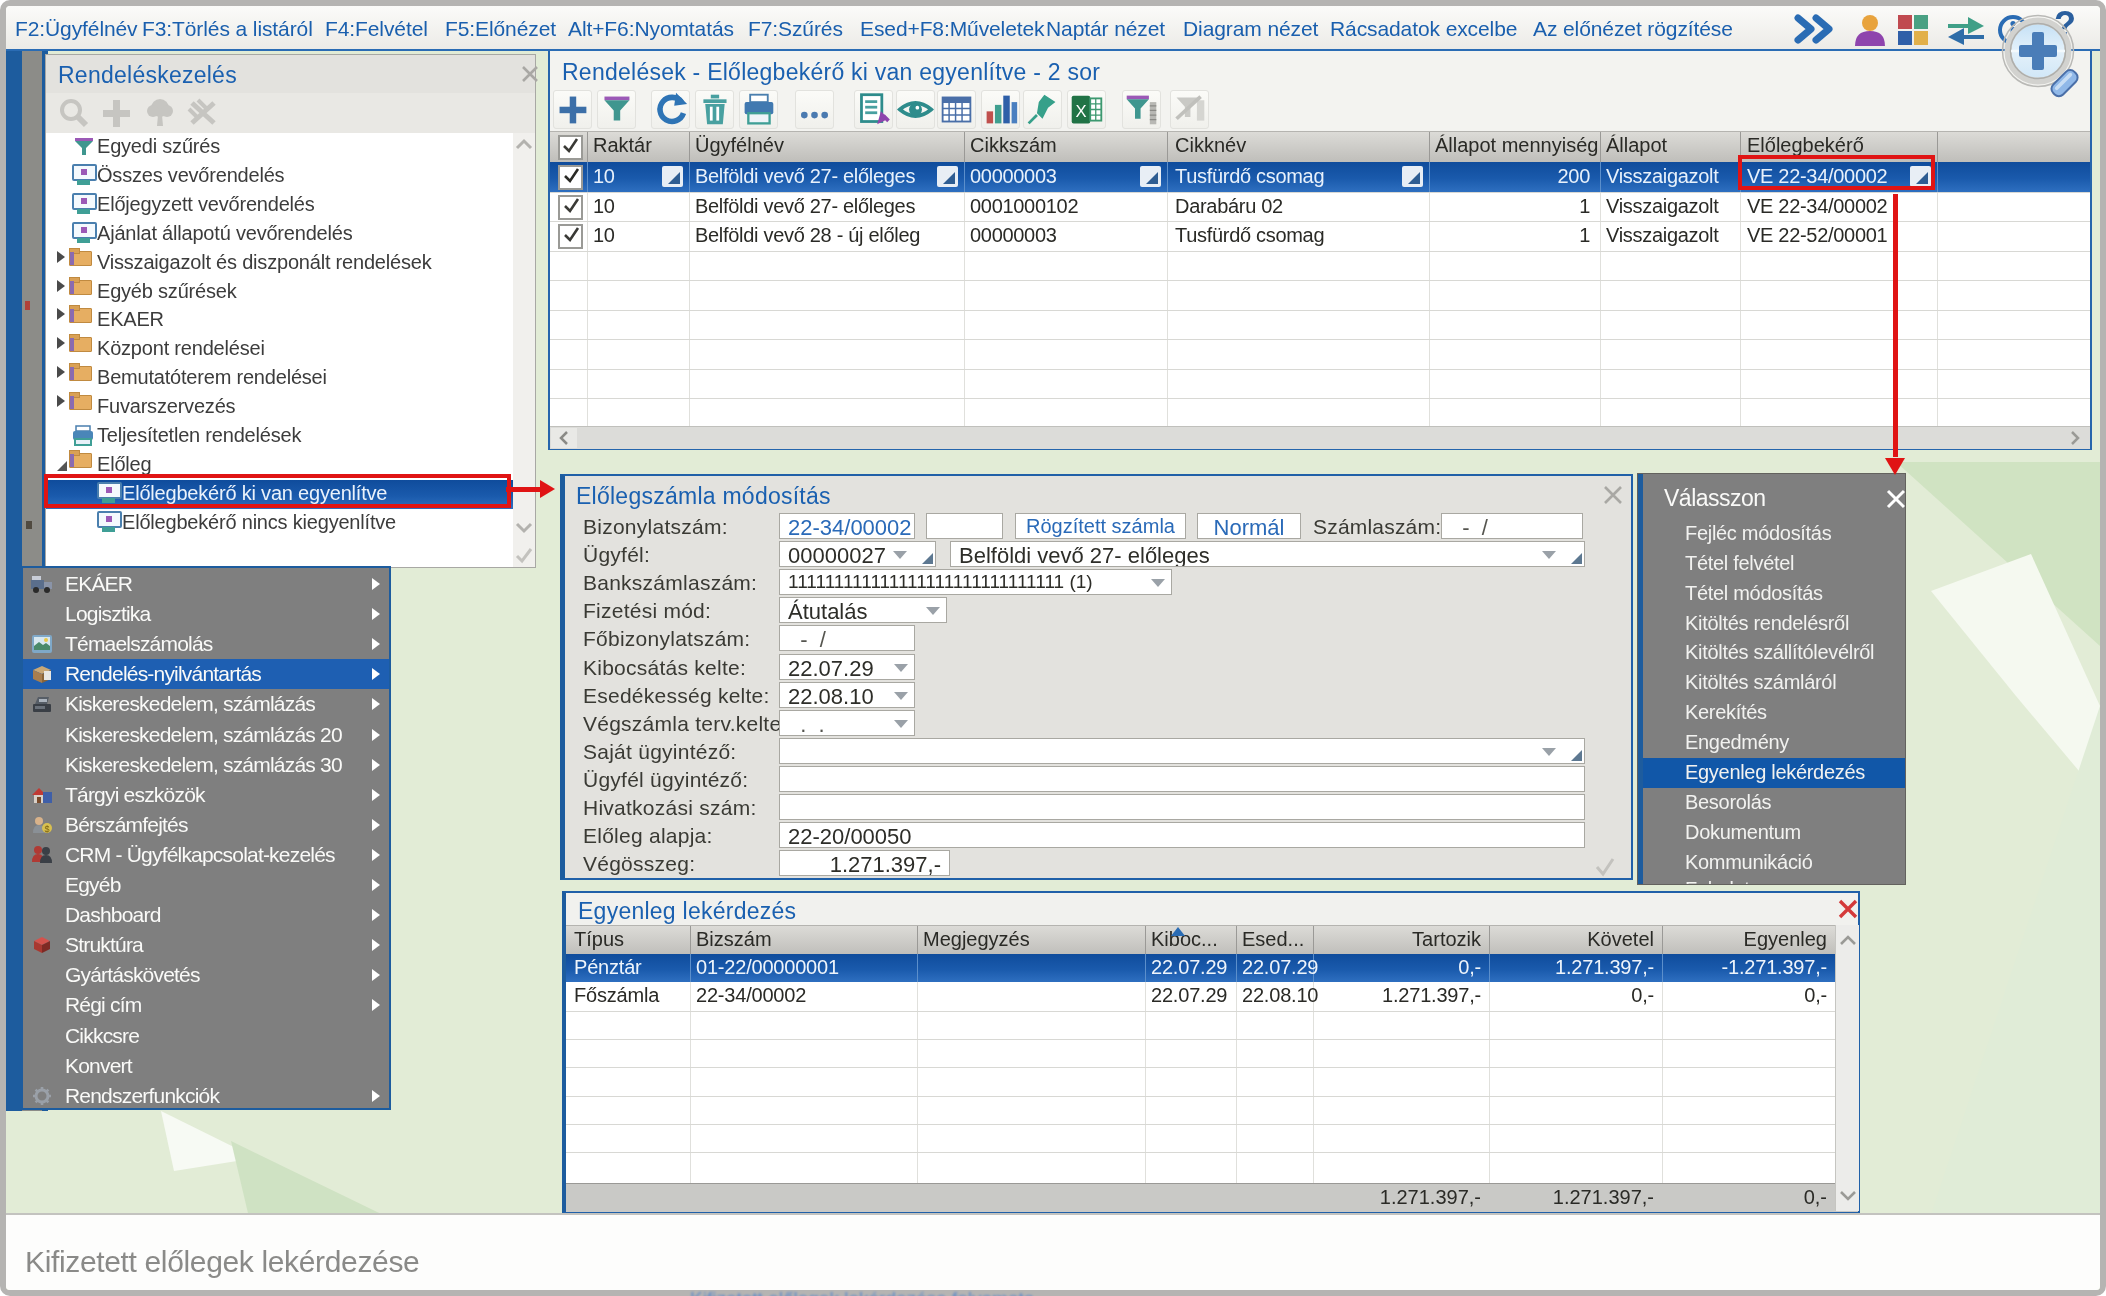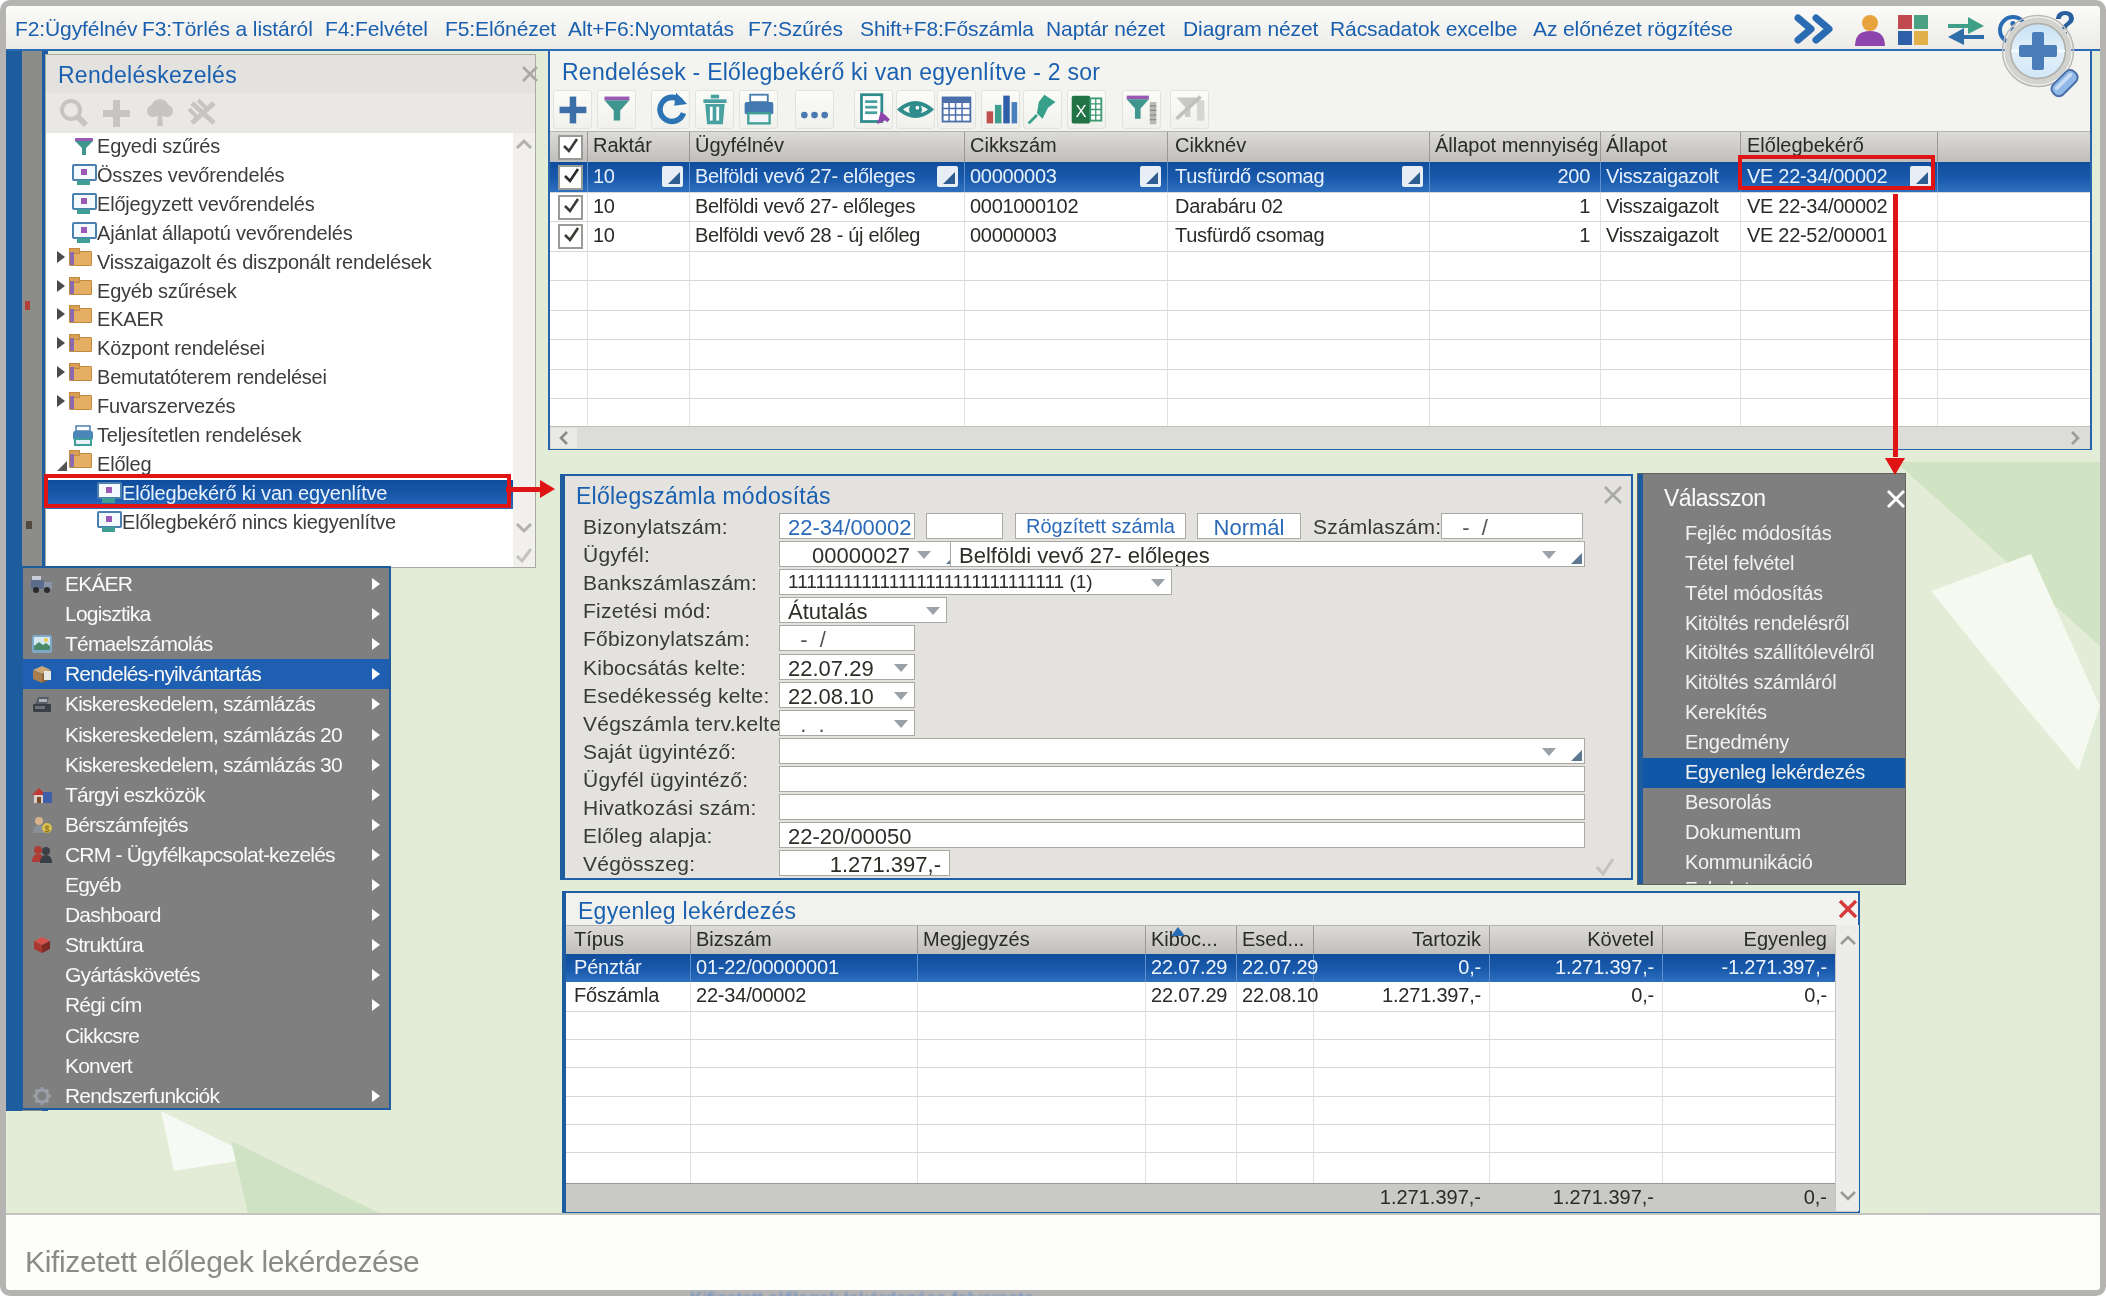--- a/index.html
+++ b/index.html
@@ -65,21 +65,21 @@
  <polygon points="400,1220 640,1284 230,1284 245,1220" fill="#e0ecd6"></polygon>
  <rect x="0" y="1284" width="2094" height="0" fill="#fff"></rect>
 </svg>
 <div id="menubar">
  <span class="mitem" style="left:9px;">F2:Ügyfélnév</span>
  <span class="mitem" style="left:136px;">F3:Törlés a listáról</span>
  <span class="mitem" style="left:319px;">F4:Felvétel</span>
  <span class="mitem" style="left:439px;">F5:Előnézet</span>
  <span class="mitem" style="left:562px;">Alt+F6:Nyomtatás</span>
  <span class="mitem" style="left:742px;">F7:Szűrés</span>
- <span class="mitem" style="left:854px;">Shift+F8:Főszámla</span>
+ <span class="mitem" style="left:854px;">Esed+F8:Műveletek</span>
  <span class="mitem" style="left:1040px;">Naptár nézet</span>
  <span class="mitem" style="left:1177px;">Diagram nézet</span>
  <span class="mitem" style="left:1324px;">Rácsadatok excelbe</span>
  <span class="mitem" style="left:1527px;">Az előnézet rögzítése</span>
  <svg class="ab" style="left:1786px;top:8px;" width="46" height="30" viewBox="0 0 46 30">
    <path d="M6 4 L19 15 L6 26" fill="none" stroke="#2a6cb4" stroke-width="7" stroke-linecap="round" stroke-linejoin="round"></path>
    <path d="M24 4 L37 15 L24 26" fill="none" stroke="#2a6cb4" stroke-width="7" stroke-linecap="round" stroke-linejoin="round"></path>
  </svg>
  <svg class="ab" style="left:1846px;top:8px;" width="36" height="32" viewBox="0 0 36 32">
    <circle cx="18" cy="9" r="8" fill="#e8a33d"></circle>
@@ -432,21 +432,21 @@
  <div class="fld" style="left:450px;top:37px;width:169px;height:24px;text-align:center;">
           <span class="v blue" style="font-size:20px;">Rögzített számla</span>
         </div>
  <div class="fld" style="left:632px;top:37px;width:102px;height:24px;text-align:center;">
           <span class="v blue">Normál</span>
         </div>
  <div class="dlab" style="left:748px;top:39px;letter-spacing:0.2px;">Számlaszám:</div>
  <div class="fld" style="left:876px;top:37px;width:140px;height:24px;">
           <span class="v" style="color:#55554f;">&nbsp;&nbsp;-&nbsp;&nbsp;/</span>
         </div>
- <div class="fld" style="left:214px;top:65.1px;width:155px;height:24px;padding-left:24px;">
+ <div class="fld" style="left:214px;top:65.1px;width:155px;height:24px;">
           <span class="v">00000027</span>
           <span class="ddown" style="right:28px;"></span>
           <span class="corner"></span>
         </div>
  <div class="fld" style="left:385px;top:65.1px;width:633px;height:24px;">
           <span class="v">Belföldi vevő 27- előleges</span>
           <span class="ddown" style="right:28px;"></span>
           <span class="corner"></span>
         </div>
  <div class="fld" style="left:214px;top:93.2px;width:391px;height:24px;">

